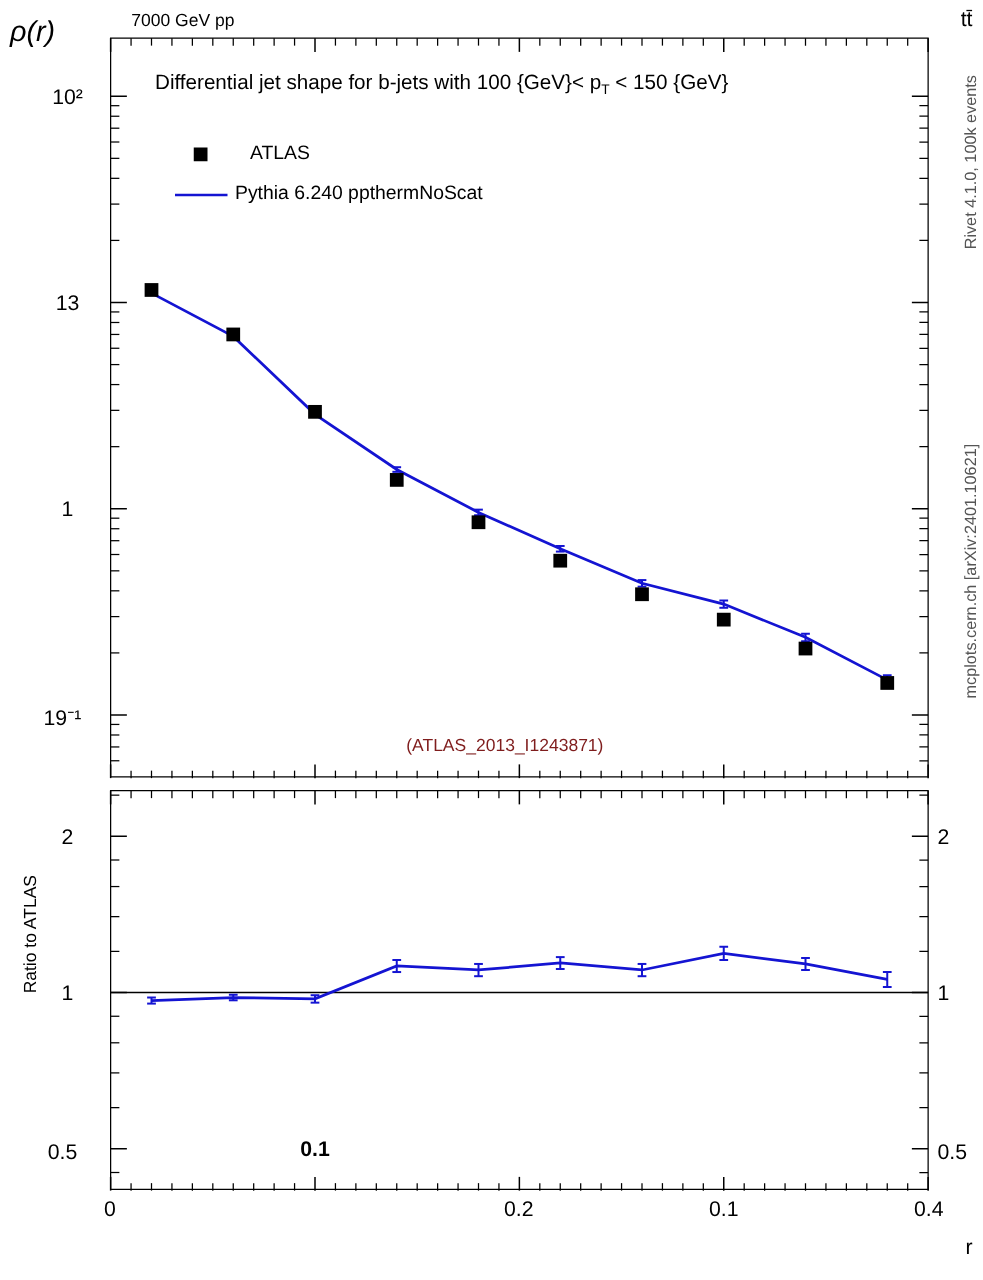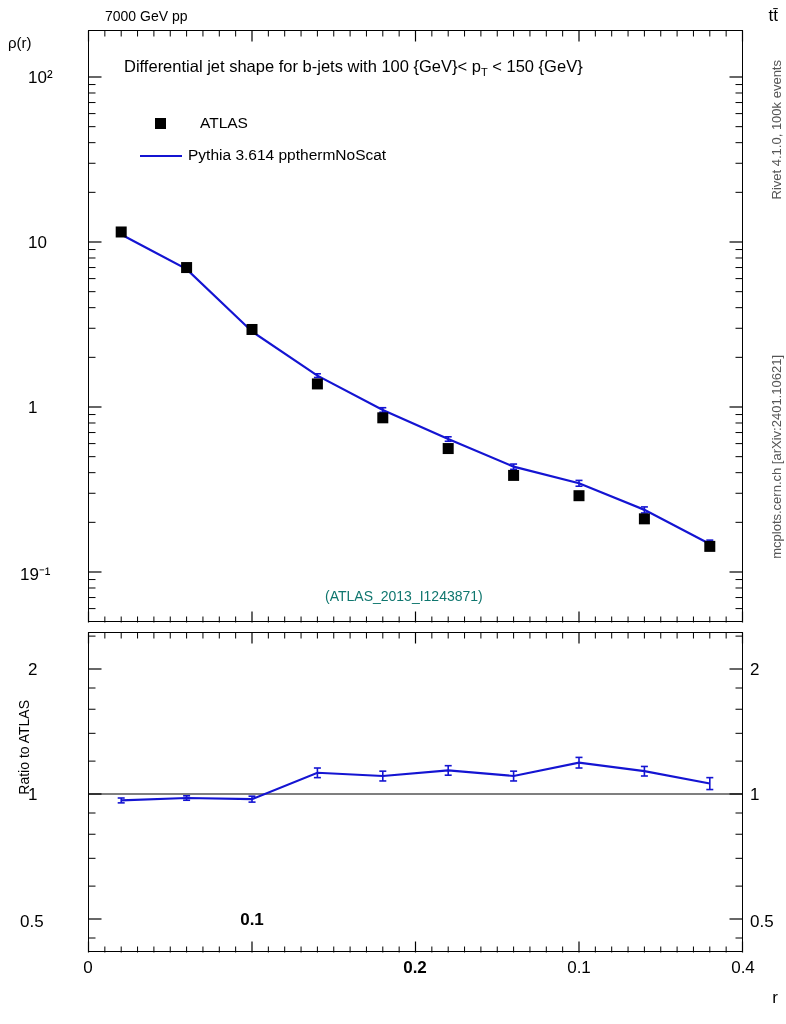--- a/index.html
+++ b/index.html
@@ -1,36 +1,36 @@
 <!DOCTYPE html>
 <html><head>
 <meta charset="utf-8">
 <style>
   html,body{margin:0;padding:0;background:#fff;}
   body{width:786px;height:1024px;position:relative;font-family:"Liberation Sans",sans-serif;color:#000;overflow:hidden;}
   .lbl{position:absolute;white-space:nowrap;}
   #header-left{left:105px;top:8px;font-size:14px;}
   #header-right{right:8px;top:6px;font-size:17px;}
-  #ylabel-main{left:8px;top:34px;font-size:15px;}
+  #ylabel-main{left:8px;top:12px;font-size:23px;font-style:italic;}
   #plot-title{left:88px;top:57px;font-size:16.5px;margin-left:36px;}
   
   .vert{position:absolute;writing-mode:vertical-rl;transform:rotate(180deg);white-space:nowrap;}
   #rivet-label{right:2px;top:60px;font-size:13px;color:#555;}
   #arxiv-label{right:2px;top:355px;font-size:13px;color:#555;}
   
   #main-frame{position:absolute;left:88px;top:30px;width:655px;height:592px;border:1.3px solid #000;box-sizing:border-box;}
   #ratio-frame{position:absolute;left:88px;top:632px;width:655px;height:320px;border:1.3px solid #000;box-sizing:border-box;}
-  .ytl{position:absolute;font-size:17px;text-align:left;white-space:nowrap;}
+  .ytl{position:absolute;font-size:17px;text-align:center;white-space:nowrap;}
   .xtl{position:absolute;font-size:17px;text-align:center;white-space:nowrap;}
   #ratio-ylabel{position:absolute;left:16px;top:700px;font-size:14px;writing-mode:vertical-rl;transform:rotate(180deg);}
   #xlabel{position:absolute;right:8px;top:988px;font-size:17px;}
   .legend-marker{position:absolute;width:11px;height:11px;background:#000;}
   .legend-line{position:absolute;height:2.4px;background:#1414d2;}
   .legend-text{position:absolute;font-size:15.5px;}
-  #watermark{position:absolute;left:325px;top:588px;font-size:14px;color:#0f766e;}
+  #watermark{position:absolute;left:325px;top:588px;font-size:14px;color:#7f1d1d;}
   svg{position:absolute;left:0;top:0;overflow:visible;}
   .datapt{fill:#000;}
   .curve{stroke:#1414d2;stroke-width:2.2px;fill:none;}
   .errbar{stroke:#1414d2;stroke-width:1.6px;}
   .refline{stroke:#000;stroke-width:1.1px;}
   sub{font-size:11px;}
 </style>
 </head>
 <body>
 
@@ -48,37 +48,37 @@
 <div id="ratio-frame"></div>
 
 <div class="lbl" id="watermark">(ATLAS_2013_I1243871)</div>
 
 <div id="ratio-ylabel">Ratio to ATLAS</div>
 <div class="lbl" id="xlabel">r</div>
 
 <div class="legend-marker" id="lg-m0" style="left:155px;top:118px;"></div>
 <div class="legend-text" id="lg-t0" style="left:200px;top:114px;">ATLAS</div>
 <div class="legend-line" id="lg-m1" style="left:140px;top:155px;width:42px;"></div>
-<div class="legend-text" id="lg-t1" style="left:188px;top:146px;">Pythia 3.614 ppthermNoScat</div>
+<div class="legend-text" id="lg-t1" style="left:188px;top:146px;">Pythia 6.240 ppthermNoScat</div>
 
 <div class="ytl" id="myt3" style="left:28px;top:68px;width:52px;">10²</div>
-<div class="ytl" id="myt2" style="left:28px;top:233px;width:52px;">10</div>
+<div class="ytl" id="myt2" style="left:28px;top:233px;width:52px;">13</div>
 <div class="ytl" id="myt1" style="left:28px;top:398px;width:52px;">1</div>
 <div class="ytl" id="myt0" style="left:20px;top:562px;width:60px;">19⁻¹</div>
 
 <div class="ytl" id="ryt2" style="left:28px;top:660px;width:52px;">2</div>
 <div class="ytl" id="ryt1" style="left:28px;top:785px;width:52px;">1</div>
 <div class="ytl" id="ryt0" style="left:20px;top:912px;width:60px;">0.5</div>
 <div class="ytl" id="ryt2r" style="left:750px;top:660px;width:40px;text-align:left;">2</div>
 <div class="ytl" id="ryt1r" style="left:750px;top:785px;width:40px;text-align:left;">1</div>
 <div class="ytl" id="ryt0r" style="left:750px;top:912px;width:40px;text-align:left;">0.5</div>
 
 <div class="xtl" id="xt0" style="left:68px;top:958px;width:40px;">0</div>
 <div class="xtl" id="xt1" style="left:232px;top:910px;width:40px;font-weight:bold;">0.1</div>
-<div class="xtl" id="xt2" style="left:395px;top:958px;width:40px;font-weight:bold;">0.2</div>
+<div class="xtl" id="xt2" style="left:395px;top:958px;width:40px;">0.2</div>
 <div class="xtl" id="xt3" style="left:559px;top:958px;width:40px;">0.1</div>
 <div class="xtl" id="xt4" style="left:723px;top:958px;width:40px;">0.4</div>
 
 <svg id="chart-svg" width="786" height="1024">
   <g id="ticks-layer">
       <line x1="88.5" y1="622.5" x2="88.5" y2="611.5" stroke="#000" stroke-width="1.2"></line>
       <line x1="252" y1="622.5" x2="252" y2="611.5" stroke="#000" stroke-width="1.2"></line>
       <line x1="415.5" y1="622.5" x2="415.5" y2="611.5" stroke="#000" stroke-width="1.2"></line>
       <line x1="579" y1="622.5" x2="579" y2="611.5" stroke="#000" stroke-width="1.2"></line>
       <line x1="742.5" y1="622.5" x2="742.5" y2="611.5" stroke="#000" stroke-width="1.2"></line>

